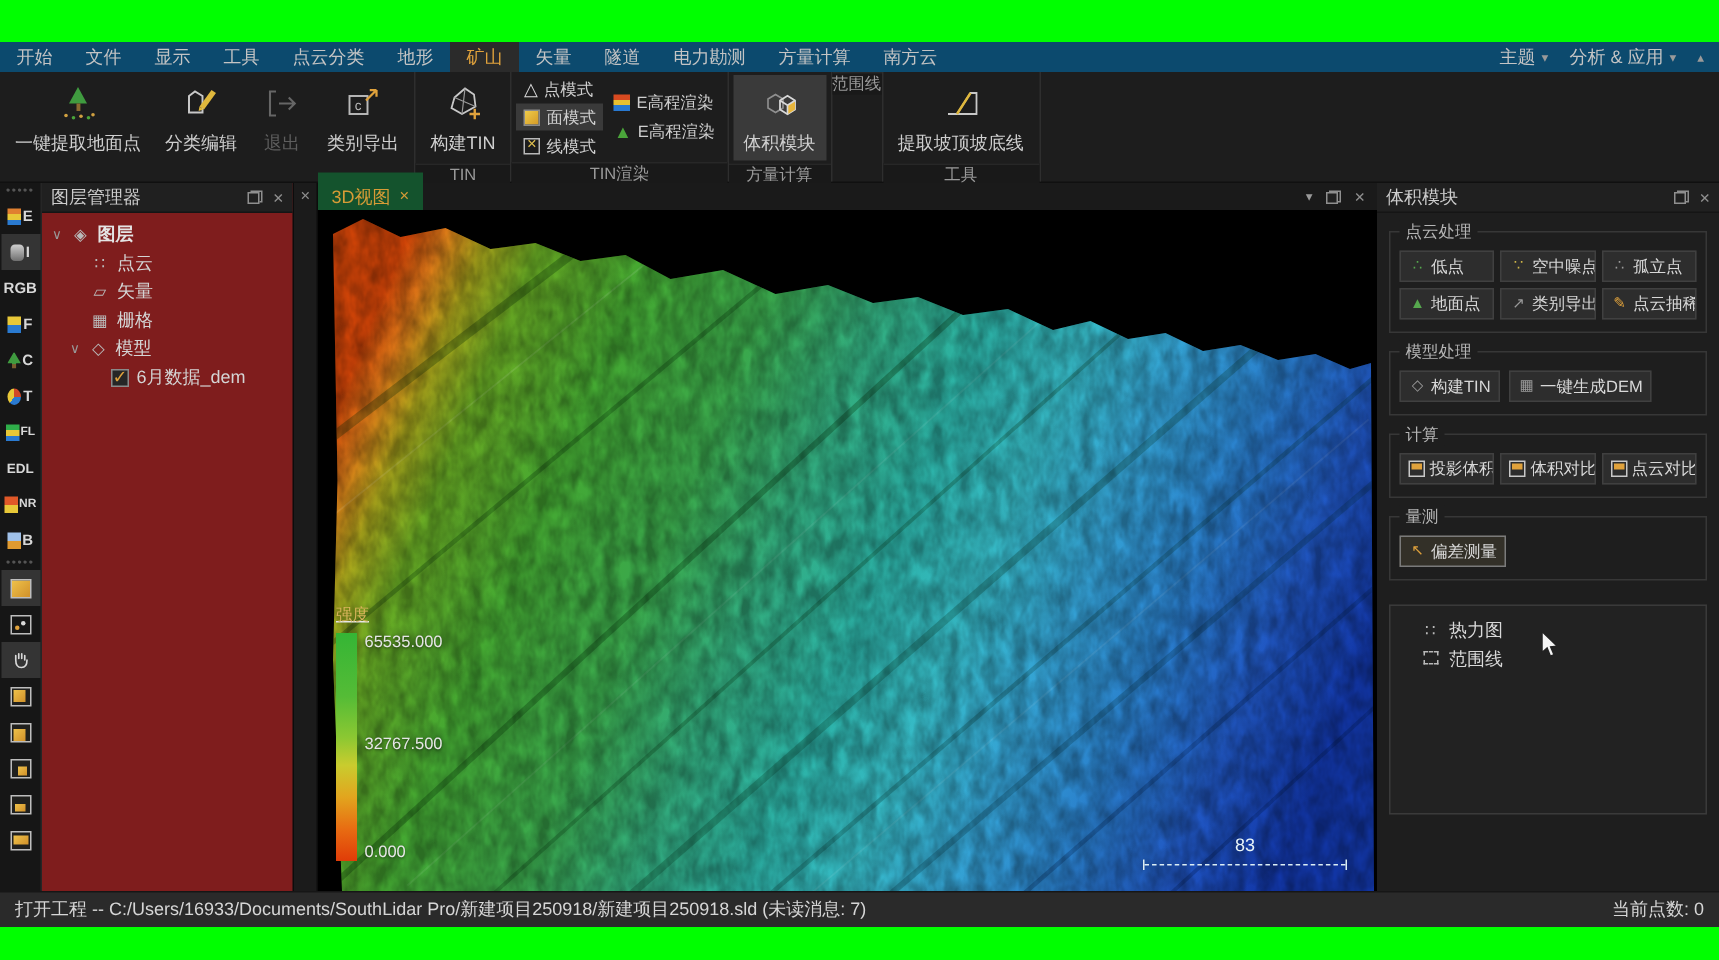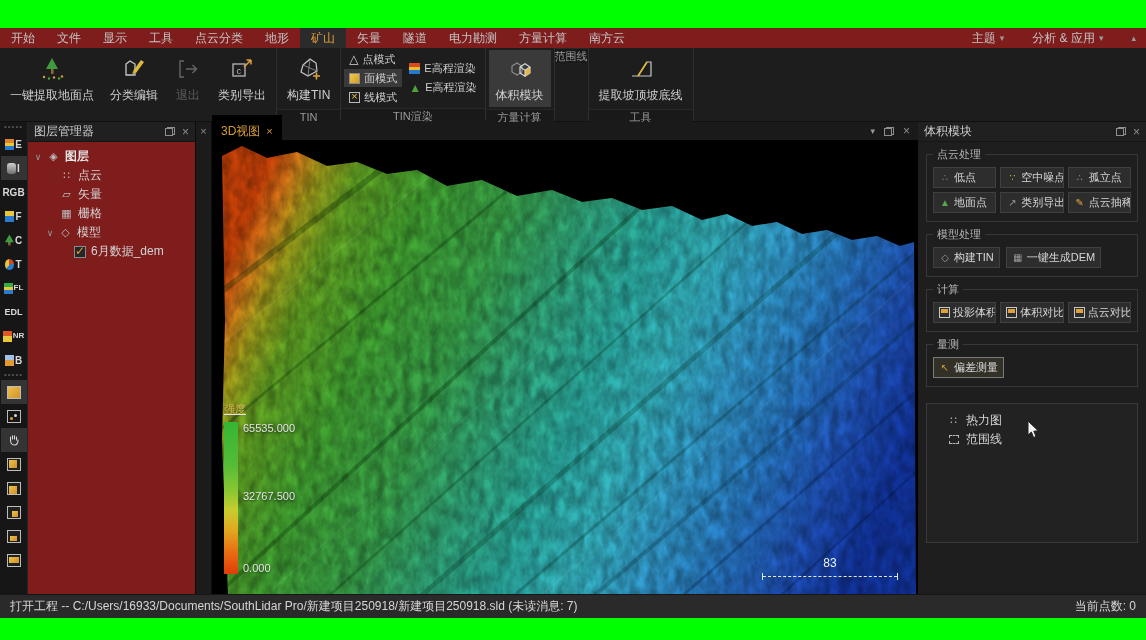--- a/index.html
+++ b/index.html
@@ -4,25 +4,25 @@
 <style>
   * { margin:0; padding:0; box-sizing:border-box; }
   body { background:#000; font-family:"Liberation Sans","DejaVu Sans",sans-serif; }
   .screen { position:relative; width:1146px; height:640px; background:#141414; overflow:hidden; color:#c8c8c8; }
 
   .green-bar { position:absolute; left:0; right:0; background:#00ff00; }
   .green-top { top:0; height:28px; }
   .green-bottom { bottom:0; height:22px; }
 
   
-  .menubar { position:absolute; top:28px; left:0; right:0; height:20px; background:#7f1d1d;
+  .menubar { position:absolute; top:28px; left:0; right:0; height:20px; background:#0c4a6e;
              display:flex; align-items:center; font-size:12px; color:#c4c4c4; }
   .menu-item { padding:2px 11px; cursor:default; white-space:nowrap; }
   .menu-item.active { background:#2b2b2b; color:#e0a23c; }
-  .menubar-right { margin-left:auto; display:flex; align-items:center; gap:28px; padding-right:10px; font-size:12px; }
+  .menubar-right { margin-left:auto; display:flex; align-items:center; gap:14px; padding-right:10px; font-size:12px; }
   .mb-drop { display:flex; align-items:center; gap:4px; }
   .caret { font-size:9px; color:#9a9a9a; }
 
   
   .ribbon { position:absolute; top:48px; left:0; right:0; height:74px; background:#1d1d1d; display:flex; border-bottom:1px solid #101010; }
   .rgroup { display:flex; flex-direction:column; border-right:1px solid #2e2e2e; }
   .rbtns { flex:1; display:flex; align-items:stretch; padding:2px 3px; gap:2px; }
   .rlabel { height:15px; line-height:15px; font-size:11px; color:#9a9a9a; text-align:center; background:#191919; border-top:1px solid #272727; }
   .rbig { display:flex; flex-direction:column; align-items:center; justify-content:flex-start; gap:2px;
           padding:3px 7px; font-size:12px; color:#cfcfcf; white-space:nowrap; cursor:default; }
@@ -81,21 +81,21 @@
   .ticon { color:#b9b9b9; font-size:11px; width:13px; text-align:center; }
   .checkbox { width:12px; height:12px; border:1px solid #8a8a8a; background:#262626; position:relative; }
   .checkbox::before { content:"✓"; position:absolute; left:0px; top:-3px; color:#e0a23c; font-size:12px; font-weight:bold; }
 
   .mini-strip { width:16px; background:#1b1b1b; border-right:1px solid #0c0c0c; display:flex; flex-direction:column; align-items:center; padding-top:3px; color:#8f8f8f; }
   .mini-strip .x { font-size:11px; }
 
   
   .viewport { width:706px; display:flex; flex-direction:column; background:#000; }
   .tabbar { height:18px; background:#1a1a1a; display:flex; align-items:center; font-size:12px; }
-  .vtab { height:32px; display:flex; align-items:center; gap:6px; padding:0 9px; background:#000000; color:#d79c36; }
+  .vtab { height:32px; display:flex; align-items:center; gap:6px; padding:0 9px; background:#14532d; color:#d79c36; }
   .vtab .tx { font-size:11px; }
   .tab-ctl { margin-left:auto; display:flex; align-items:center; gap:9px; padding-right:8px; color:#8f8f8f; }
   .canvas { position:relative; width:706px; height:454px; background:#000; overflow:hidden; }
 
   .legend { position:absolute; left:12px; top:262px; font-size:11px; color:#e6e6e6;text-decoration:underline; }
   .legend-label { color:#d8b35c; margin-bottom:5px; font-size:11px; }
   .legend-body { position:relative; }
   .legend-bar { width:14px; height:152px; background:linear-gradient(180deg,#35b535 0%,#55bc36 28%,#8cc832 46%,#c9cc2e 58%,#e2a51e 72%,#e86c12 86%,#e03c08 100%); }
   .lt { position:absolute; left:19px; white-space:nowrap; text-shadow:0 1px 2px rgba(0,0,0,.6); }
   .lt1 { top:0px; } .lt2 { top:68px; } .lt3 { top:140px; }

